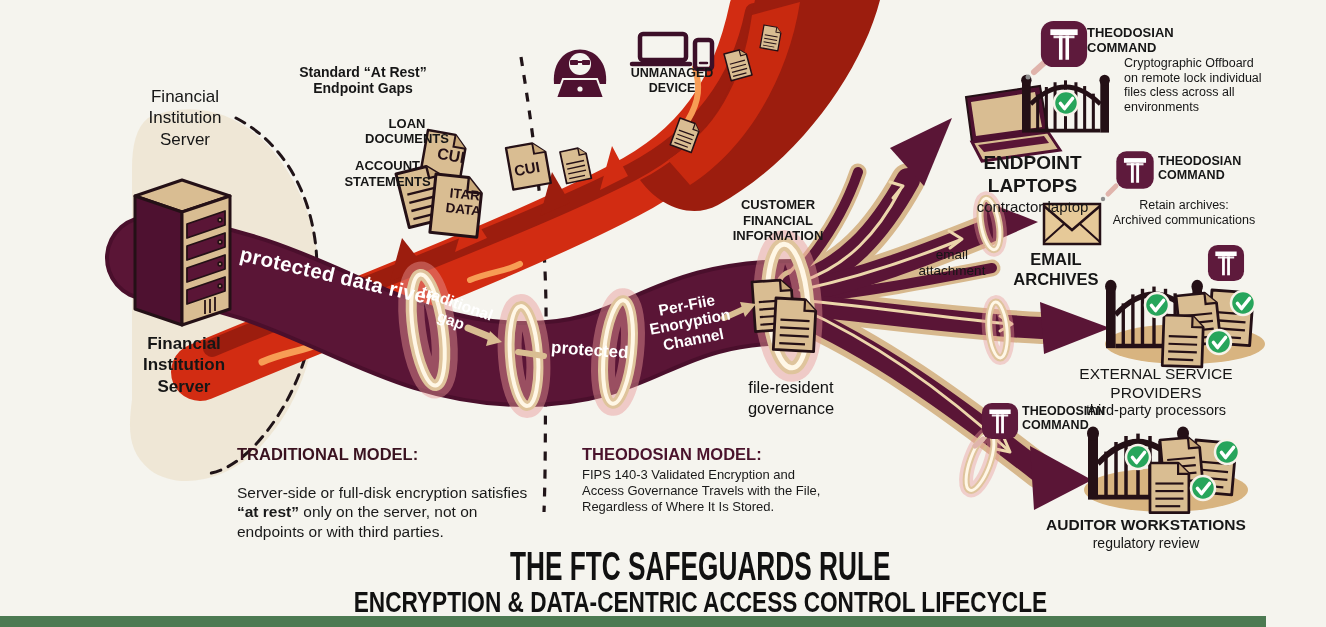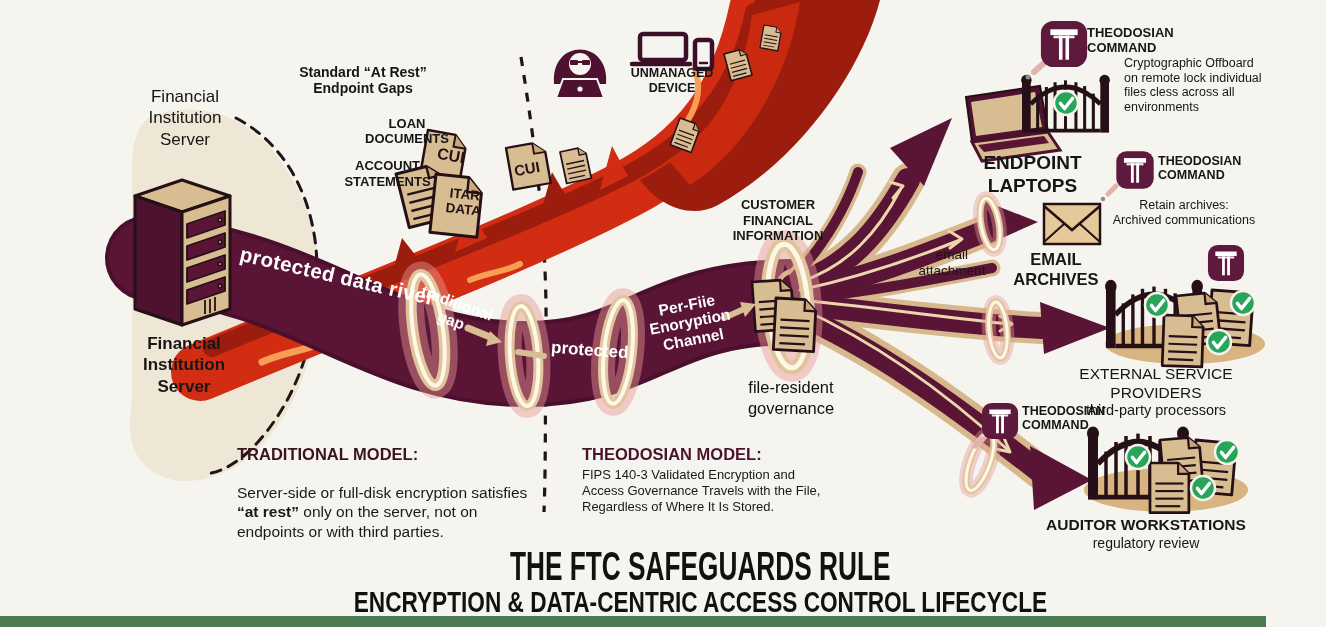--- a/index.html
+++ b/index.html
@@ -314,20 +314,21 @@
 
 <div class="t pre c b" style="left:722px;top:197px;width:112px;font-size:13px;line-height:1.2;text-align:center;">CUSTOMER
 FINANCIAL
 INFORMATION</div>
 
 <div class="t pre c" style="left:726px;top:377px;width:130px;font-size:16.5px;line-height:1.25;color:#111;">file-resident
 governance</div>
 
 <div class="t c" style="left:940px;top:152px;width:185px;">
   <div class="b" style="font-size:19px;font-weight:800;">ENDPOINT LAPTOPS</div>
+  <div style="font-size:15px;">contractor laptop</div>
 </div>
 
 <div class="t pre c" style="left:910px;top:247px;width:84px;font-size:13.5px;line-height:1.2;">email
 attachment</div>
 
 <div class="t c b" style="left:988px;top:250px;width:136px;font-size:16.5px;font-weight:800;">EMAIL ARCHIVES</div>
 
 <div class="t c" style="left:1033px;top:365px;width:246px;">
   <div style="font-size:15.5px;font-weight:400;">EXTERNAL SERVICE PROVIDERS</div>
   <div style="font-size:14.5px;">third-party processors</div>

